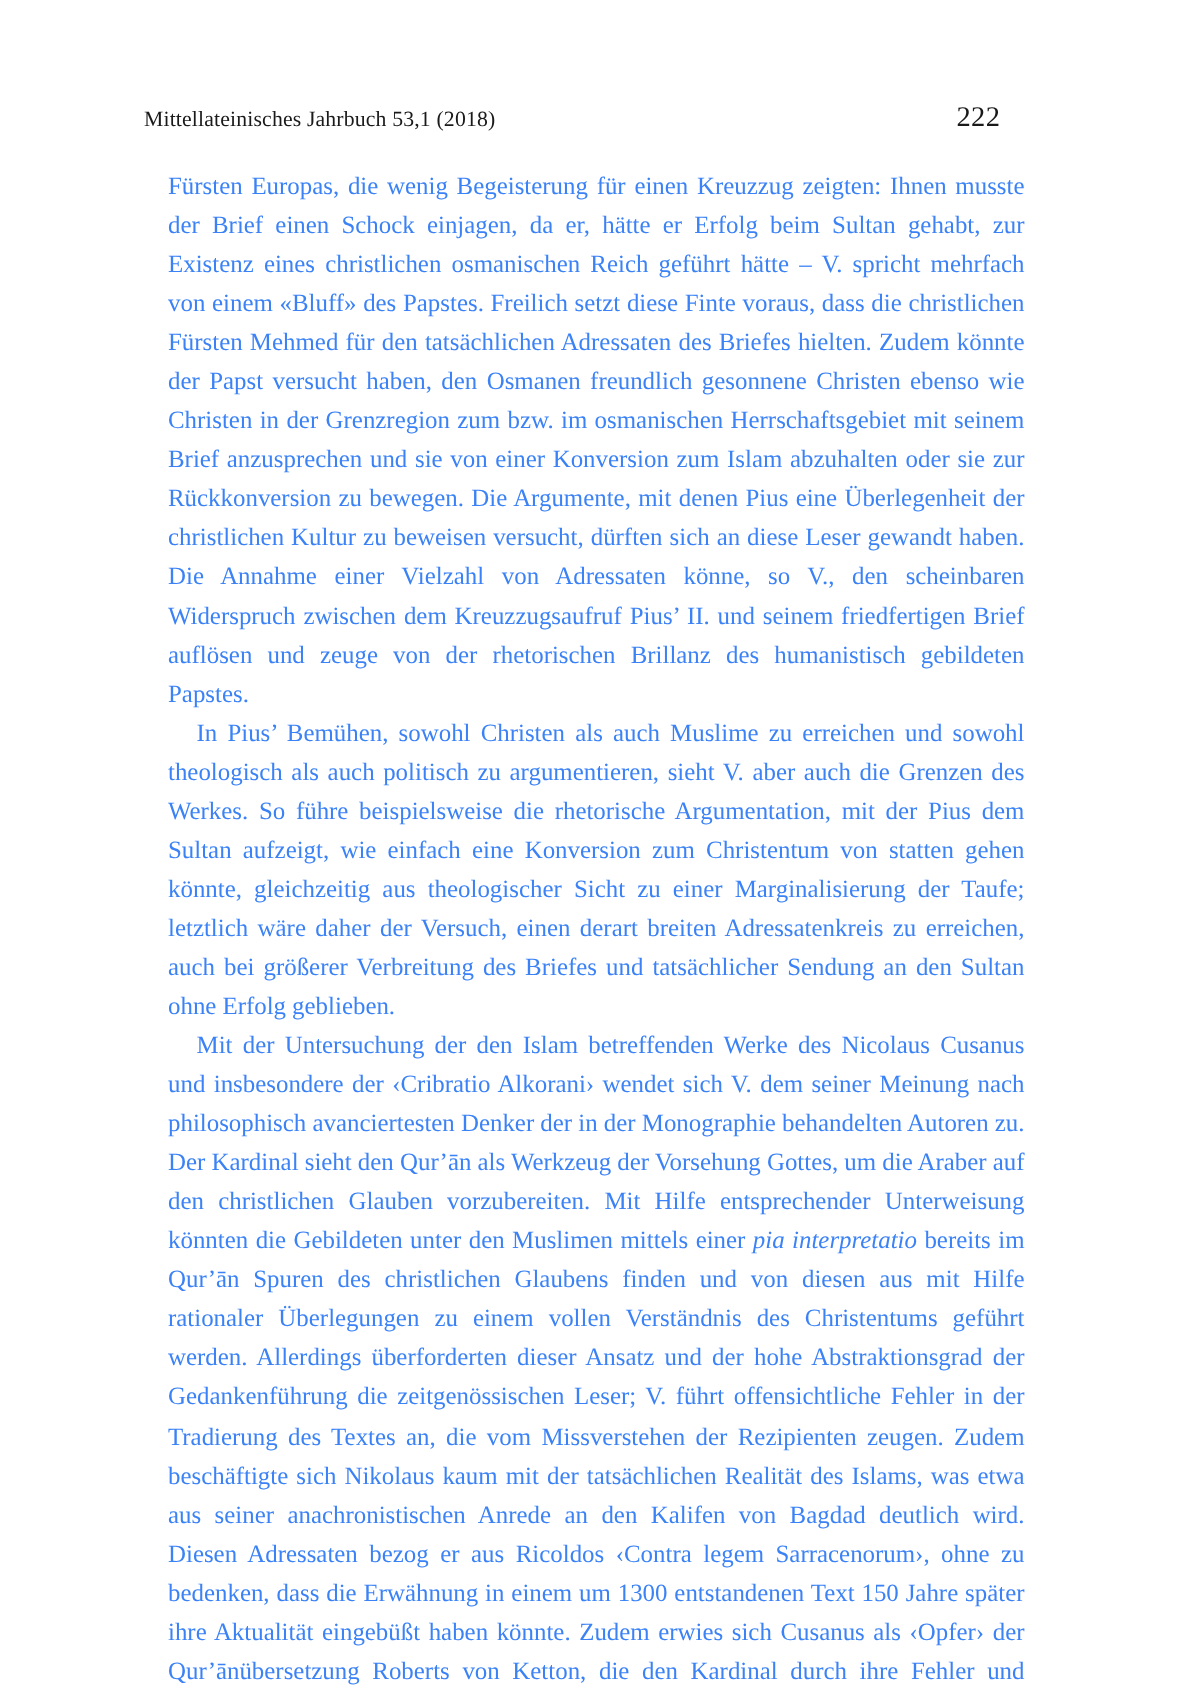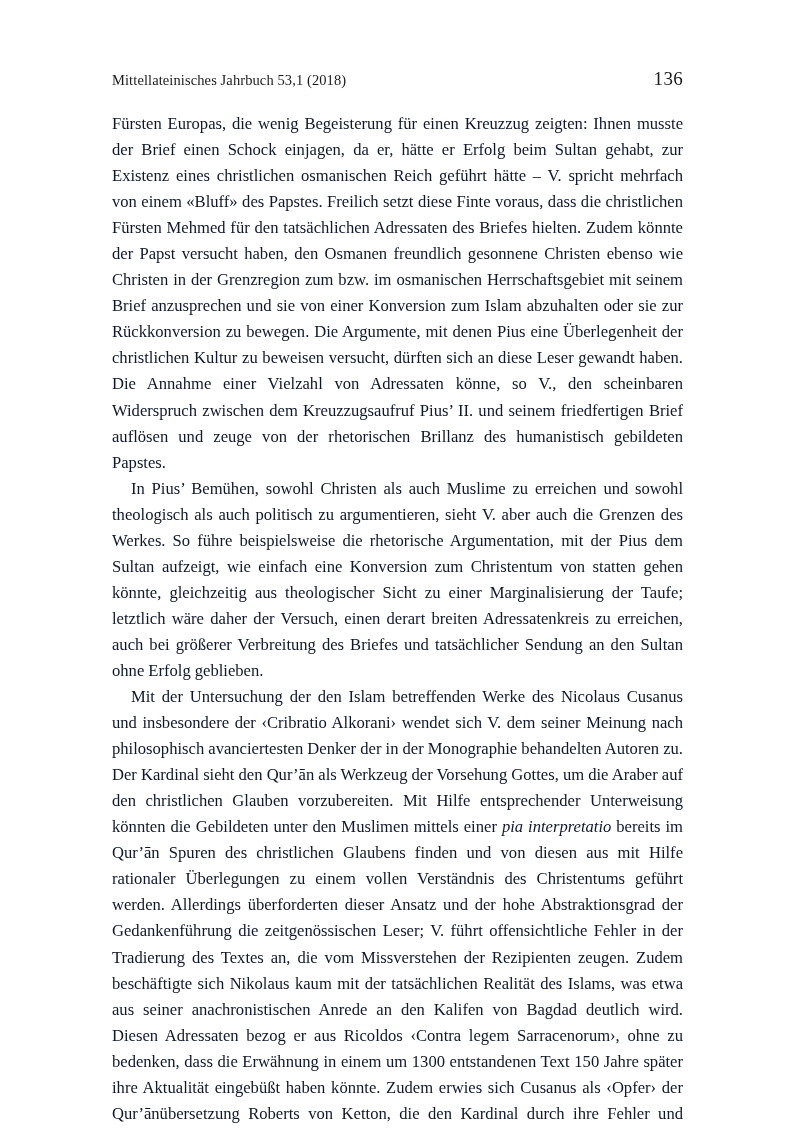--- a/index.html
+++ b/index.html
@@ -22,21 +22,21 @@
     left: 0;
     top: 0;
     width: 800px;
     height: 1129px;
     background: #ffffff;
   }
 
   
   .running-head {
     position: absolute;
-    left: 112px;
+    left: 96px;
     top: 68px;
     width: 571px;
     display: flex;
     align-items: baseline;
     justify-content: space-between;
   }
   .running-head-title {
     font-size: 14.5px;
     letter-spacing: 0.1px;
     color: #1a1a1a;
@@ -56,21 +56,21 @@
     width: 571px;
   }
 
   .para {
     margin: 0;
     font-size: 16.6px;
     line-height: 26.05px;
     text-align: justify;
     text-justify: inter-word;
     hyphens: none;
-    color: #0f172a;
+    color: #3b82f6;
     word-spacing: -0.1px;
   }
   .para + .para {
     text-indent: 19px;
     font-family: Liberation Serif, serif;
   }
   .para.first {
     text-indent: 0;
   }
 
@@ -78,21 +78,21 @@
     font-style: italic;
   }
 </style>
 </head>
 <body>
 
 <div class="page">
 
   <div class="running-head">
     <span class="running-head-title">Mittellateinisches Jahrbuch 53,1 (2018)</span>
-    <span class="running-head-folio">136</span>
+    <span class="running-head-folio">222</span>
   </div>
 
   <div class="text-column">
     <p class="para first">Fürsten Europas, die wenig Begeisterung für einen Kreuzzug zeigten: Ihnen musste der Brief einen Schock einjagen, da er, hätte er Erfolg beim Sultan gehabt, zur Existenz eines christlichen osmanischen Reich geführt hätte – V. spricht mehrfach von einem «Bluff» des Papstes. Freilich setzt diese Finte voraus, dass die christlichen Fürsten Mehmed für den tatsächlichen Adressaten des Briefes hielten. Zudem könnte der Papst versucht haben, den Osmanen freundlich gesonnene Christen ebenso wie Christen in der Grenzregion zum bzw. im osmanischen Herrschaftsgebiet mit seinem Brief anzusprechen und sie von einer Konversion zum Islam abzuhalten oder sie zur Rückkonversion zu bewegen. Die Argumente, mit denen Pius eine Überlegenheit der christlichen Kultur zu beweisen versucht, dürften sich an diese Leser gewandt haben. Die Annahme einer Vielzahl von Adressaten könne, so V., den scheinbaren Widerspruch zwischen dem Kreuzzugsaufruf Pius’ II. und seinem friedfertigen Brief auflösen und zeuge von der rhetorischen Brillanz des humanistisch gebildeten Papstes.</p>
     <p class="para">In Pius’ Bemühen, sowohl Christen als auch Muslime zu erreichen und sowohl theologisch als auch politisch zu argumentieren, sieht V. aber auch die Grenzen des Werkes. So führe beispielsweise die rhetorische Argumentation, mit der Pius dem Sultan aufzeigt, wie einfach eine Konversion zum Christentum von statten gehen könnte, gleichzeitig aus theologischer Sicht zu einer Marginalisierung der Taufe; letztlich wäre daher der Versuch, einen derart breiten Adressatenkreis zu erreichen, auch bei größerer Verbreitung des Briefes und tatsächlicher Sendung an den Sultan ohne Erfolg geblieben.</p>
     <p class="para" id="para-segmented"><span>Mit der Untersuchung der den Islam betreffenden Werke des Nicolaus Cusanus und insbesondere der ‹Cribratio Alkorani› wendet sich V. dem seiner Meinung nach philosophisch avanciertesten Denker der in der Monographie behandelten Autoren zu. Der Kardinal sieht den Qur’ān als Werkzeug der Vorsehung Gottes, um die Araber auf den christlichen Glauben vorzubereiten. Mit Hilfe entsprechender Unterweisung könnten die Gebildeten unter den Muslimen mittels einer </span><em>pia interpretatio</em><span> bereits im Qur’ān Spuren des christlichen Glaubens finden und von diesen aus mit Hilfe rationaler Überlegungen zu einem vollen Verständnis des Christentums geführt werden. Allerdings überforderten dieser Ansatz und der hohe Abstraktionsgrad der Gedankenführung die zeitgenössischen Leser; V. führt offensichtliche Fehler in der Tradierung des Textes an, die vom Missverstehen der Rezipienten zeugen. Zudem beschäftigte sich Nikolaus kaum mit der tatsächlichen Realität des Islams, was etwa aus seiner anachronistischen Anrede an den Kalifen von Bagdad deutlich wird. Diesen Adressaten bezog er aus Ricoldos ‹Contra legem Sarracenorum›, ohne zu bedenken, dass die Erwähnung in einem um 1300 entstandenen Text 150 Jahre später ihre Aktualität eingebüßt haben könnte. Zudem erwies sich Cusanus als ‹Opfer› der Qur’ānübersetzung Roberts von Ketton, die den Kardinal durch ihre Fehler und Ungenauigkeiten zu einer unrealistischen Einschätzung der Bedeutung Christi für den Islam verleitet hatte.</span></p>
 
   </div>
 
 </div>

